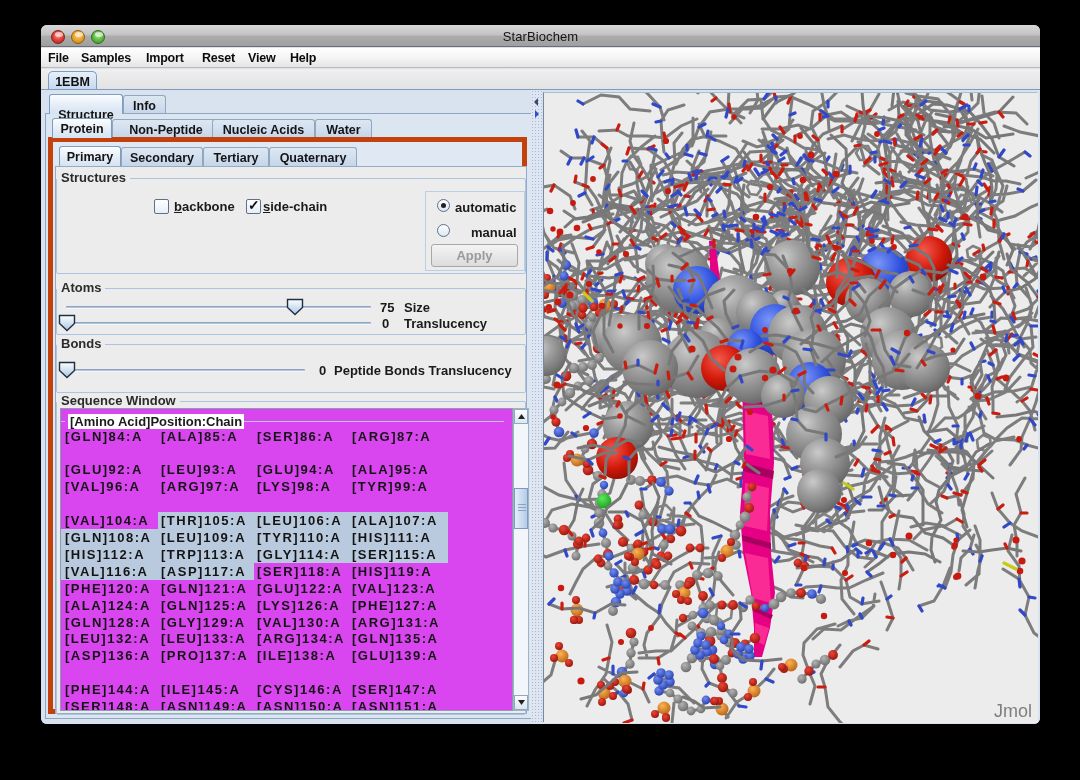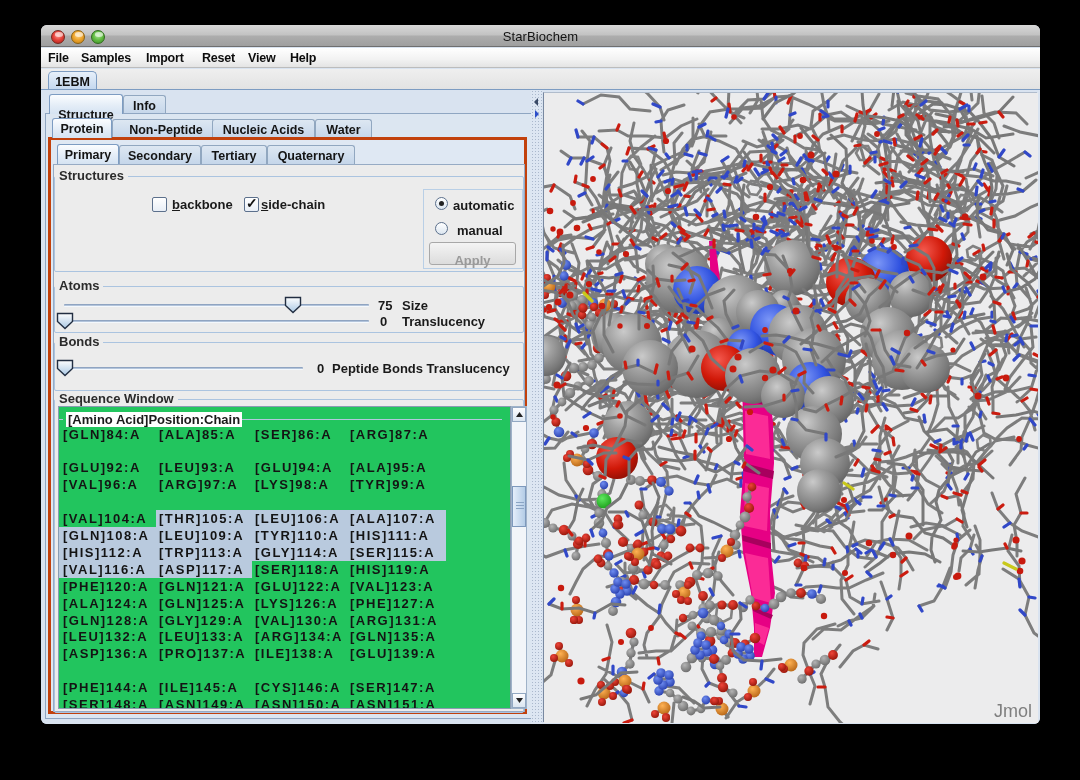--- a/index.html
+++ b/index.html
@@ -32,21 +32,21 @@
 #content { position:absolute; left:0; top:65px; width:999px; height:634px; background:#d9e3f0; }
 
 
 .tab { position:absolute; font-size:12.5px; font-weight:bold; color:#141414; text-align:center;
   border:1px solid #91a7c0; border-bottom:none; border-radius:3px 3px 0 0;
   background:linear-gradient(#dde7f2,#c5d6ea); }
 .tab.sel { background:linear-gradient(#fbfdff 0%,#e4edf7 55%,#d5e3f2 100%); border-color:#7d9cc2; }
 #lp-outer { position:absolute; left:4px; top:23px; width:487px; height:606px;
   border:1px solid #8fa6c2; background:#dce6f1; }
 #lp-mid { position:absolute; left:2px; top:23px; width:479px; height:577px;
-  border:3px solid #c2410c; background:#dfe8f3; }
+  border:5px solid #c2410c; background:#dfe8f3; }
 #lp-gray { position:absolute; left:2px; top:24px; width:472px; height:548px;
   border:1px solid #97abc4; background:#ececec; }
 
 .grp { position:absolute; border:1px solid #abc4e0; border-radius:2px; }
 .grplabel { position:absolute; font-size:13px; font-weight:bold; color:#2b2b2b;
   background:#ececec; padding:0 4px; }
 
 
 .cb { position:absolute; width:15px; height:15px; background:linear-gradient(#ffffff,#e8eef6);
   border:1px solid #5c708c; border-radius:2px; }
@@ -59,21 +59,21 @@
   background:linear-gradient(#f4f4f4,#dcdcdc); border:1px solid #a8a8a8; border-radius:3px; }
 
 
 .track { position:absolute; height:3px; background:linear-gradient(#7e94b4,#c4d4e8); border-radius:1px;
   border-bottom:1px solid #f4f8fc; }
 .thumb { position:absolute; width:18px; height:18px; }
 .slbl { position:absolute; font-size:13px; font-weight:bold; color:#1a1a1a; }
 
 
 #seqwhite { position:absolute; left:4px; top:241px; width:453px; height:303px;
-  background:#22c55e; border:1px solid #8a9cb2; overflow:hidden;text-align:right; }
+  background:#d946ef; border:1px solid #8a9cb2; overflow:hidden;text-align:right; }
 #seqhdr { position:absolute; left:7px; top:5px; font-size:13px; font-weight:bold; color:#1a1a1a;
   background:#fff; padding:0 2px; z-index:3;}
 .hdrline { position:absolute; top:12px; height:1px; background:#b3c8de; z-index:2;}
 #seqrows { position:absolute; left:0; top:22px; width:451px; height:281px; overflow:hidden; }
 .seqrow { position:absolute; left:0; width:451px; height:17px; }
 .seqrow span { position:absolute; top:1px; font-size:13px; font-weight:bold; color:#141414;
   letter-spacing:1.5px; white-space:pre; }
 .selbg { position:absolute; top:0; height:17px; background:#b9cade; }
 
 
@@ -143,22 +143,22 @@
           <div class="cb" style="left:190px;top:32px">
               <span class="ck">✓</span>
             </div>
           <div class="lbl" style="left:207px;top:32px"><u>s</u>ide-chain</div>
           <div style="position:absolute;left:369px;top:24px;width:100px;height:80px;border:1px solid #b9cfe6"></div>
           <div class="radio" style="left:381px;top:32px">
               <div class="dot"></div>
             </div>
           <div class="lbl" style="left:399px;top:33px">automatic</div>
           <div class="radio" style="left:381px;top:57px"></div>
-          <div class="lbl" style="left:403px;top:58px">manual</div>
-          <div id="applybtn" style="left:375px;top:77px;width:87px;height:23px;padding-top:10px">Apply</div>
+          <div class="lbl" style="left:415px;top:58px">manual</div>
+          <div id="applybtn" style="left:375px;top:77px;width:87px;height:23px;padding-top:3px">Apply</div>
 
           <div class="grp" style="left:0px;top:121px;width:470px;height:47px"></div>
           <div class="grplabel" style="left:1px;top:113px">Atoms</div>
           <div class="track" style="left:10px;top:139px;width:305px"></div>
           <div class="thumb" style="left:230px;top:131px"><svg width="18" height="18" viewBox="0 0 18 18">
                 <defs>
                   <linearGradient id="thg" x1="0" y1="0" x2="0" y2="1">
                     <stop offset="0" stop-color="#fdfeff"></stop>
                     <stop offset="1" stop-color="#aac8e4"></stop>
                   </linearGradient>

